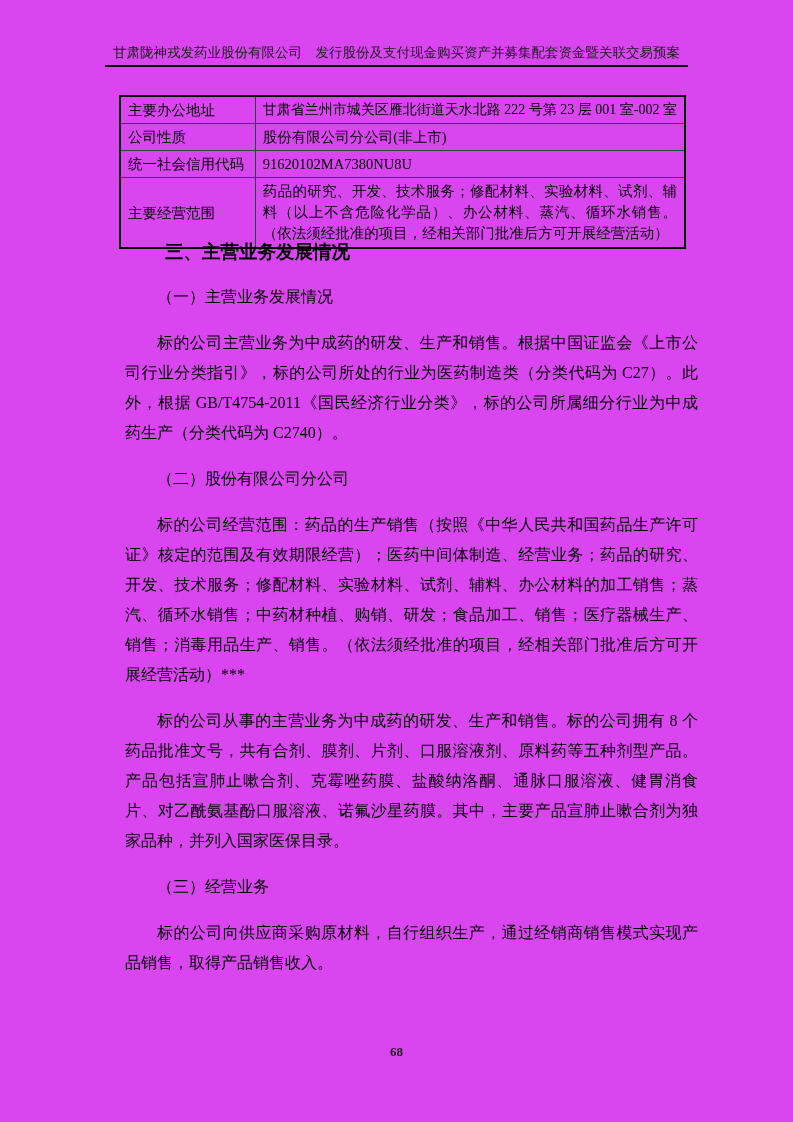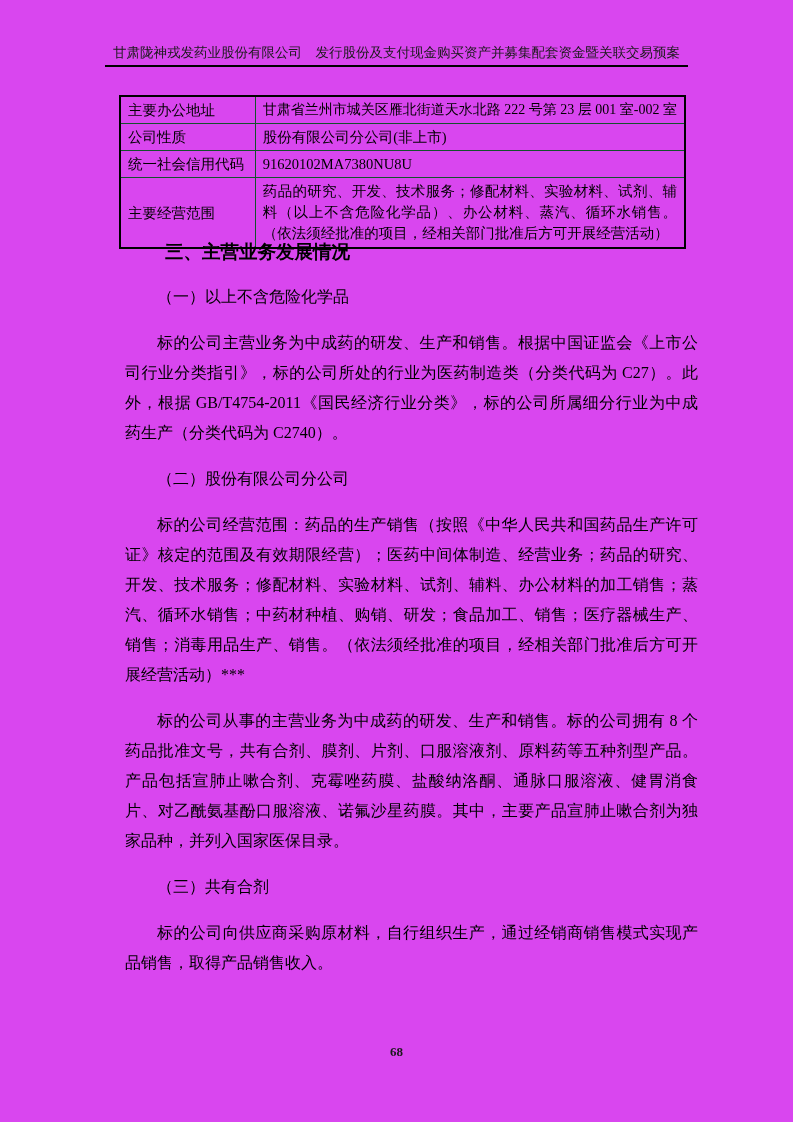--- a/index.html
+++ b/index.html
@@ -115,30 +115,30 @@
       <tr class="multi-row">
         <td class="label-cell">主要经营范围</td>
         <td class="value-cell">药品的研究、开发、技术服务；修配材料、实验材料、试剂、辅料（以上不含危险化学品）、办公材料、蒸汽、循环水销售。（依法须经批准的项目，经相关部门批准后方可开展经营活动）</td>
       </tr>
     </tbody>
   </table>
 
   <div class="content">
     <div class="section-title">三、主营业务发展情况</div>
 
-    <p class="sub-heading">（一）以上不含危险化学品</p>
+    <p class="sub-heading">（一）主营业务发展情况</p>
 
     <p class="para">标的公司主营业务为中成药的研发、生产和销售。根据中国证监会《上市公司行业分类指引》，标的公司所处的行业为医药制造类（分类代码为 C27）。此外，根据 GB/T4754-2011《国民经济行业分类》，标的公司所属细分行业为中成药生产（分类代码为 C2740）。</p>
 
     <p class="sub-heading">（二）股份有限公司分公司</p>
 
     <p class="para">标的公司经营范围：药品的生产销售（按照《中华人民共和国药品生产许可证》核定的范围及有效期限经营）；医药中间体制造、经营业务；药品的研究、开发、技术服务；修配材料、实验材料、试剂、辅料、办公材料的加工销售；蒸汽、循环水销售；中药材种植、购销、研发；食品加工、销售；医疗器械生产、销售；消毒用品生产、销售。（依法须经批准的项目，经相关部门批准后方可开展经营活动）***</p>
 
     <p class="para mt-lg">标的公司从事的主营业务为中成药的研发、生产和销售。标的公司拥有 8 个药品批准文号，共有合剂、膜剂、片剂、口服溶液剂、原料药等五种剂型产品。产品包括宣肺止嗽合剂、克霉唑药膜、盐酸纳洛酮、通脉口服溶液、健胃消食片、对乙酰氨基酚口服溶液、诺氟沙星药膜。其中，主要产品宣肺止嗽合剂为独家品种，并列入国家医保目录。</p>
 
-    <p class="sub-heading">（三）共有合剂</p>
+    <p class="sub-heading">（三）经营业务</p>
 
     <p class="para">标的公司向供应商采购原材料，自行组织生产，通过经销商销售模式实现产品销售，取得产品销售收入。</p>
   </div>
 
   <div class="page-number">68</div>
 
 </div>
 
 </body></html>

